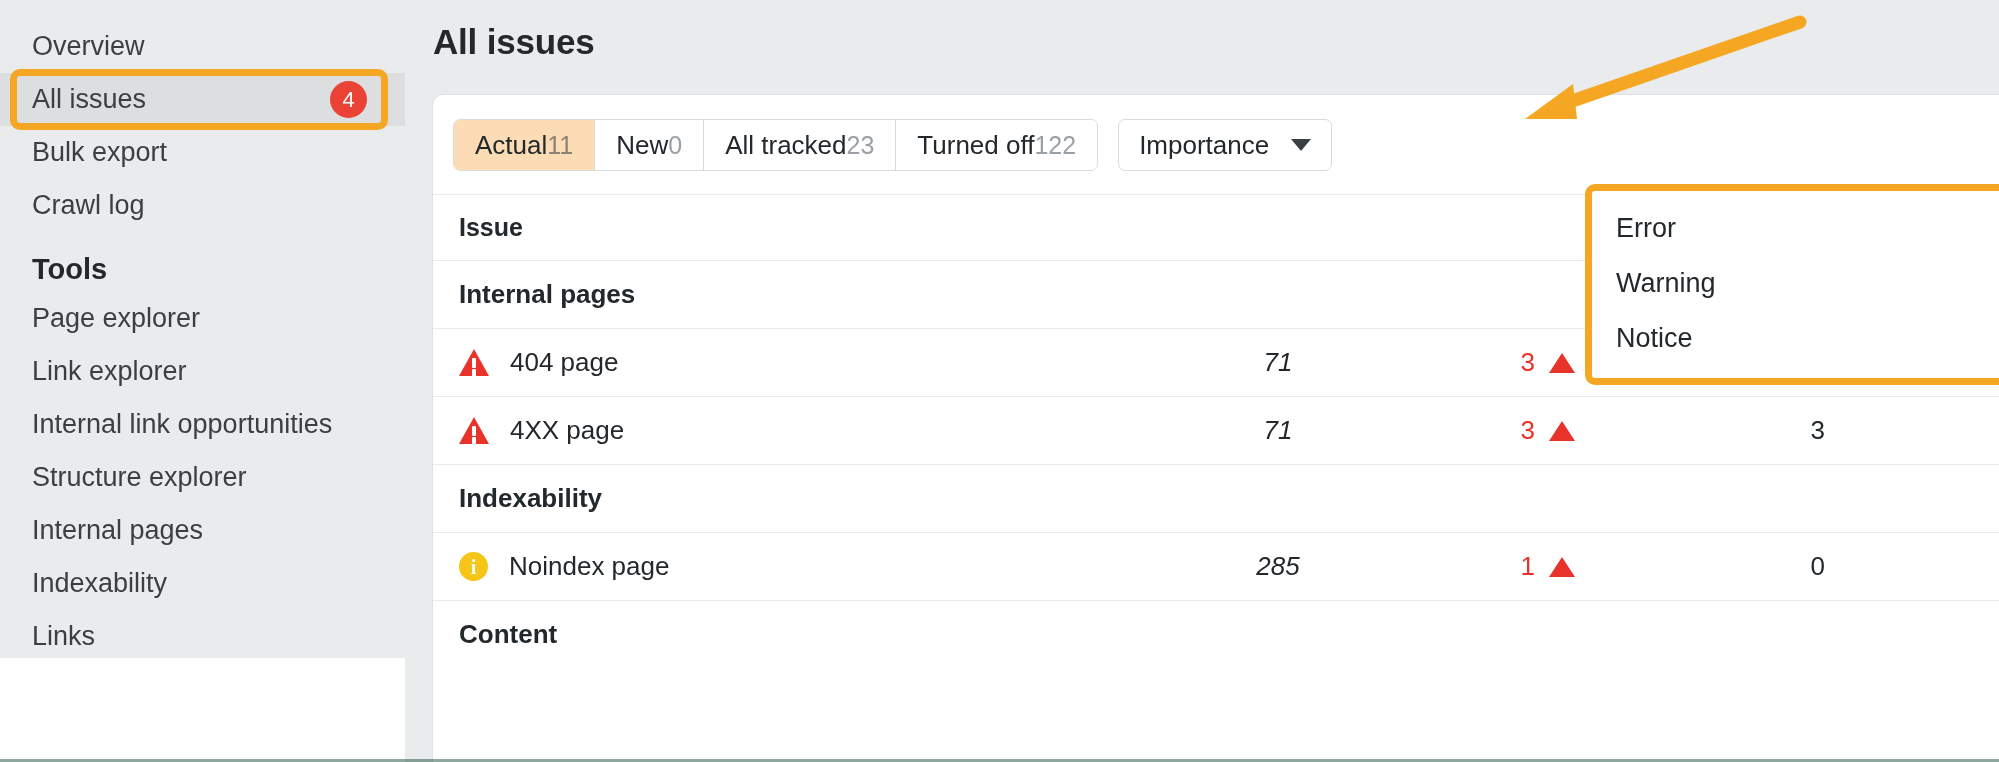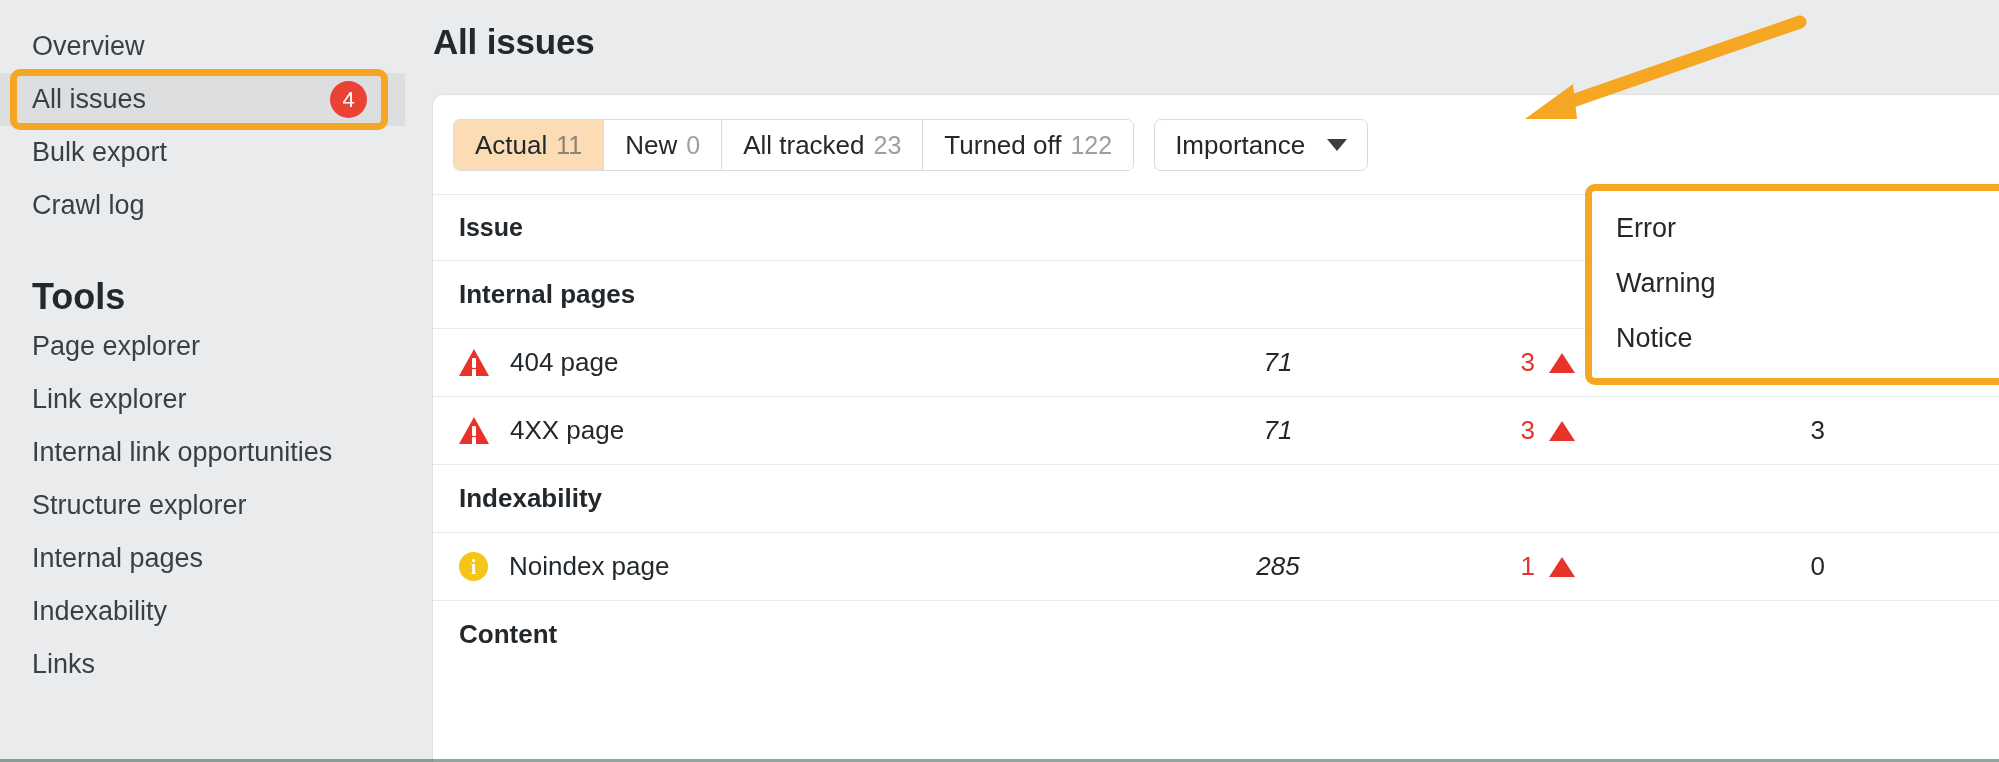--- a/index.html
+++ b/index.html
@@ -17,21 +17,21 @@
     width: 1999px;
     height: 762px;
     display: flex;
     background: #ffffff;
   }
 
   
   #sidebar {
     position: relative;
     width: 405px;
-    height: 762px;
+    height: 658px;
     background: #eaebec;
     flex: 0 0 405px;
     padding-top: 20px;
   }
   .nav-item {
     height: 53px;
     display: flex;
     align-items: center;
     padding: 0 30px 0 32px;
     font-size: 27px;
@@ -51,28 +51,28 @@
     background: #ea4335;
     color: #ffffff;
     font-size: 22px;
     display: flex;
     align-items: center;
     justify-content: center;
     flex: 0 0 auto;
     margin-right: 8px;
   }
   .nav-section-title {
-    font-size: 36px;
+    font-size: 29px;
     font-weight: bold;
     color: #23282c;
     padding: 0 32px;
     height: 46px;
     display: flex;
     align-items: center;
-    margin-top: 42px;
+    margin-top: 14px;
   }
 
   
   #nav-highlight {
     position: absolute;
     left: 10px;
     top: 69px;
     width: 378px;
     height: 61px;
     border: 7px solid #f5a623;
@@ -131,21 +131,20 @@
     font-size: 26px;
     color: #23282c;
     border-right: 1px solid #d9dbdd;
     white-space: nowrap;
     background: #ffffff;
   }
   .tab:last-child { border-right: none; }
   .tab.active { background: #fbdcb5; }
   .tab .tab-count {
     color: #9aa0a6;
-    margin-left: 9px;
     font-size: 25px;
   }
   .tab.active .tab-count { color: #8c8275; }
 
   #importance-button {
     margin-left: 20px;
     height: 52px;
     display: flex;
     align-items: center;
     padding: 17px 20px;

